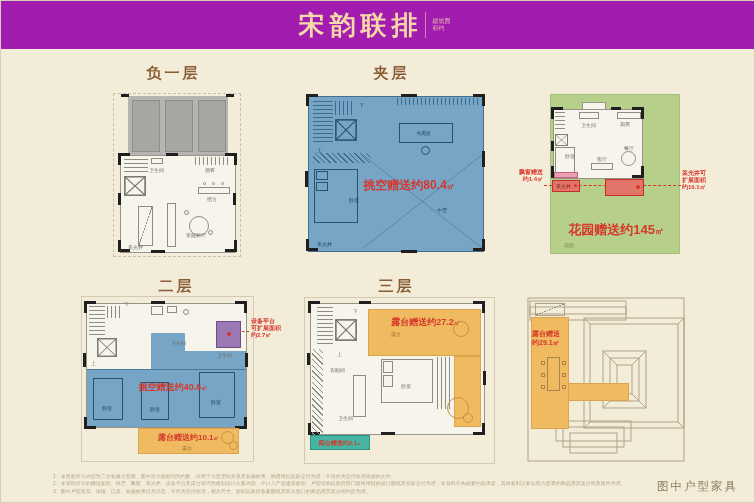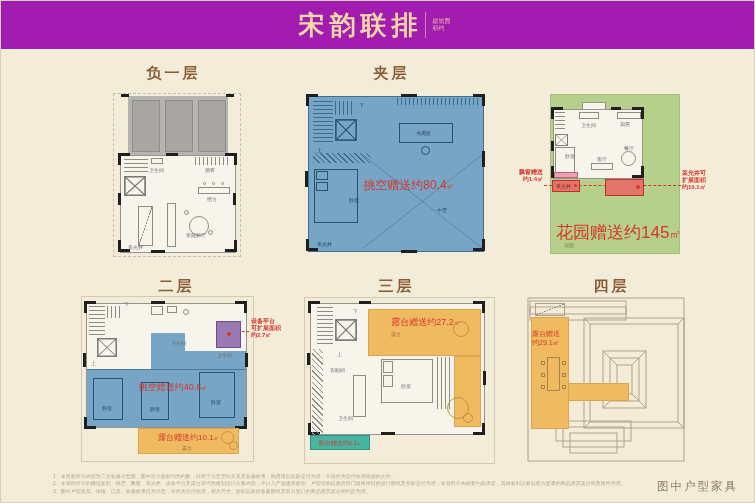--- a/index.html
+++ b/index.html
@@ -35,21 +35,21 @@
   .tl{border-top:3px solid #1f1f1f;border-left:3px solid #1f1f1f}
   .tr{border-top:3px solid #1f1f1f;border-right:3px solid #1f1f1f}
   .bl{border-bottom:3px solid #1f1f1f;border-left:3px solid #1f1f1f}
   .br{border-bottom:3px solid #1f1f1f;border-right:3px solid #1f1f1f}
   .bar{background:#1f1f1f}
   
   .rl{font-size:5px;line-height:6px;color:#6f6e67;white-space:nowrap}
   .rlb{color:#1f4158}
   .rlg{color:#6d8a47}
   .rlo{color:#8a6b2f}
-  .gift{color:#d7372b;font-weight:normal;white-space:nowrap;text-align:center}
+  .gift{color:#d7372b;font-weight:bold;white-space:nowrap;text-align:center}
   .u{font-size:68%}
   .note{color:#d7372b;font-weight:bold;font-size:6px;line-height:7px;white-space:nowrap}
   
   .stH{background:repeating-linear-gradient(180deg,#8f8c84 0 1px,transparent 1px 4px)}
   .stV{background:repeating-linear-gradient(90deg,#8f8c84 0 1px,transparent 1px 4px)}
   .stHb{background:repeating-linear-gradient(180deg,#3c6c8e 0 1px,transparent 1px 4px)}
   .stVb{background:repeating-linear-gradient(90deg,#3c6c8e 0 1px,transparent 1px 4px)}
   .hatchB{background:repeating-linear-gradient(45deg,#3c6c8e 0 1px,transparent 1px 4px)}
   .hatchG{background:repeating-linear-gradient(45deg,#8f8c84 0 1px,transparent 1px 4px)}
   
@@ -75,21 +75,20 @@
       <span class="proj">宋韵联排</span>
       <span class="vdiv"></span>
       <span class="mini">建筑面积约</span>
     </div>
   </div>
 
   <div class="ftitle" style="left:100px;top:63px;width:145px">负一层</div>
   <div class="ftitle" style="left:318px;top:63px;width:145px">夹层</div>
   <div class="ftitle" style="left:103px;top:276px;width:145px">二层</div>
   <div class="ftitle" style="left:323px;top:276px;width:145px">三层</div>
-  <div class="ftitle" style="left:538px;top:276px;width:145px">四层</div>
 
   <div>
     <div class="abs dashedbox" style="left:112px;top:92px;width:128px;height:164px"></div>
     <div class="abs gray" style="left:127px;top:95px;width:100px;height:60px"></div>
     <div class="abs stall" style="left:131px;top:99px;width:28px;height:52px"></div>
     <div class="abs stall" style="left:164px;top:99px;width:28px;height:52px"></div>
     <div class="abs stall" style="left:197px;top:99px;width:28px;height:52px"></div>
     <div class="abs bar" style="left:120px;top:93px;width:8px;height:3px"></div>
     <div class="abs bar" style="left:225px;top:93px;width:8px;height:3px"></div>
     <div class="abs white" style="left:119px;top:154px;width:116px;height:98px"></div>
@@ -197,21 +196,21 @@
     <div class="abs dot" style="left:635px;top:184px;width:4px;height:4px"></div>
     <div class="abs note" style="left:498px;top:168px;width:44px;text-align:right">
         <div>飘窗赠送</div>
         <div>约1.4㎡</div>
       </div>
     <div class="abs note" style="left:681px;top:169px;width:46px">
         <div>采光井可</div>
         <div>扩展面积</div>
         <div>约10.1㎡</div>
       </div>
-    <div class="abs gift" style="left:555px;top:220px;width:120px;font-size:17px"><span>花园赠送约145</span><span class="u">㎡</span></div>
+    <div class="abs gift" style="left:555px;top:220px;width:120px;font-size:13px"><span>花园赠送约145</span><span class="u">㎡</span></div>
     <span class="abs rl rlg" style="left:563px;top:241px">花园</span>
   </div>
 
   <div>
     <div class="abs eave" style="left:80px;top:295px;width:173px;height:166px"></div>
     <div class="abs white" style="left:85px;top:302px;width:161px;height:125px"></div>
     <div class="abs bluefill" style="left:150px;top:332px;width:34px;height:36px"></div>
     <div class="abs bluefill" style="left:184px;top:350px;width:61px;height:18px"></div>
     <div class="abs bluefill" style="left:86px;top:368px;width:159px;height:58px;border-top:1px solid #447a9e"></div>
     <div class="abs corner tl" style="left:83px;top:300px"></div>

